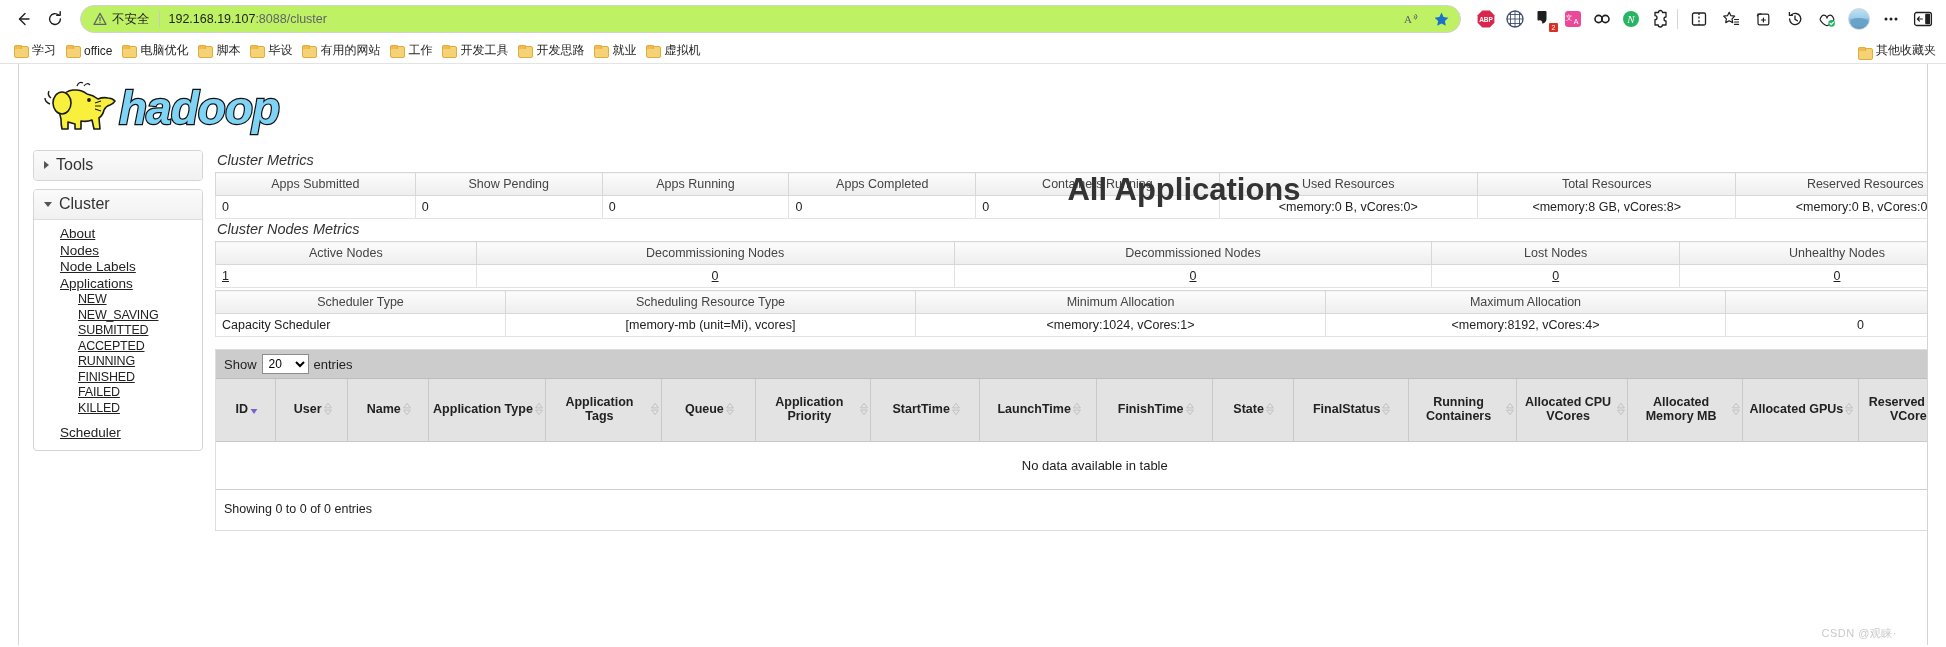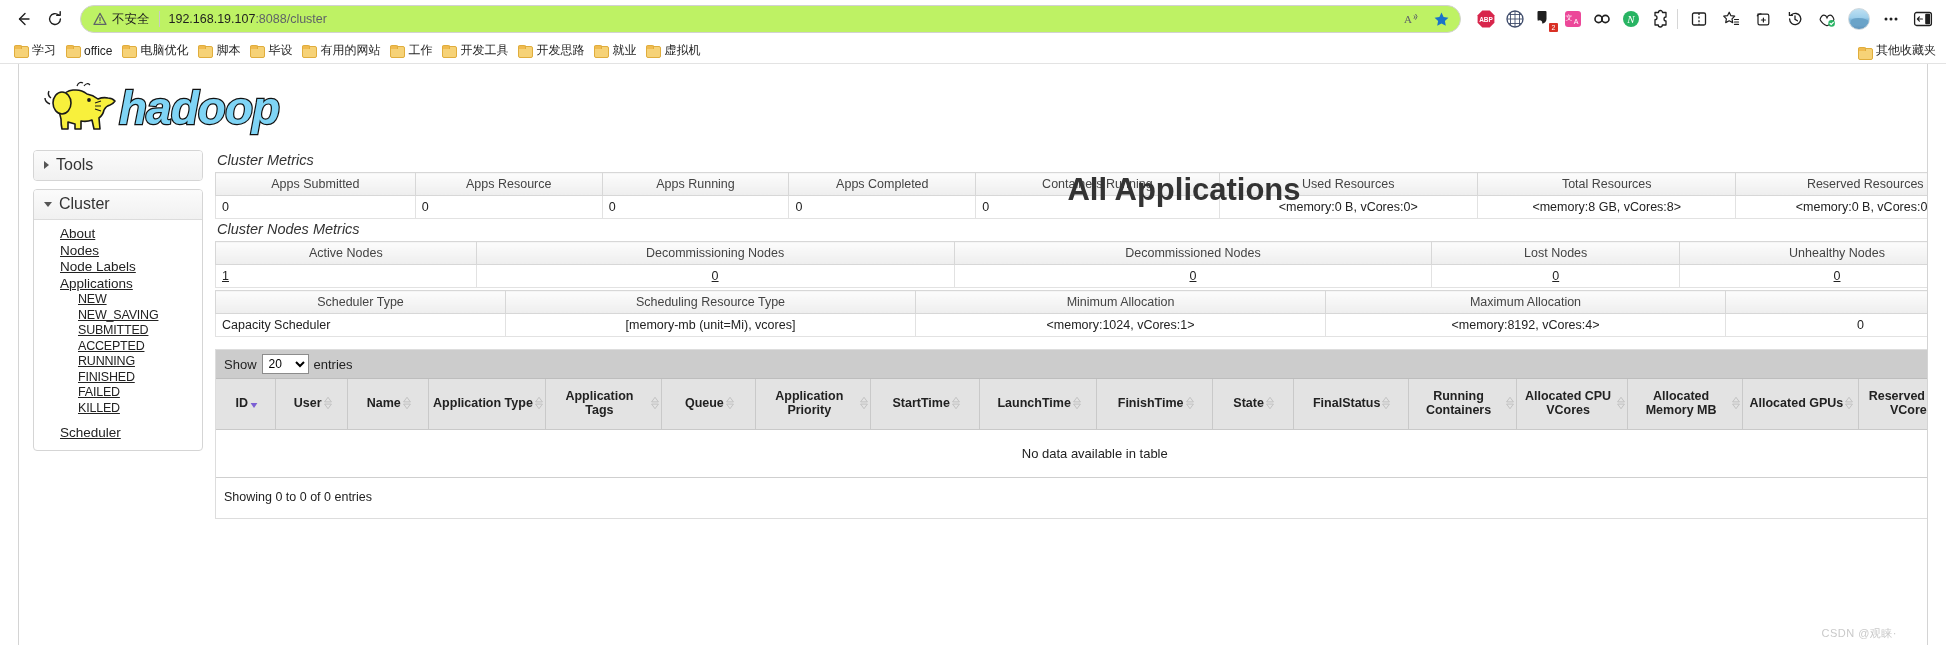--- a/index.html
+++ b/index.html
@@ -238,21 +238,21 @@
     background: #e3e3e3;
     border-right: 1px solid #c9c9c9;
     border-bottom: 1px solid #c9c9c9;
     font-size: 12.5px;
     font-weight: bold;
     color: #222;
     padding: 8px 4px 9px 4px;
     text-align: center;
     vertical-align: middle;
     position: relative;
-    height: 50px;
+    height: 62px;
     line-height: 14px;
   }
   .th-in { display: inline-block; padding-right: 8px; position: relative; }
   .sort-ico {
     position: absolute; right: -2px; top: 50%; transform: translateY(-50%);
     width: 8px; height: 13px;
   }
   table.apps td.empty {
     text-align: center;
     font-size: 13px;
@@ -543,21 +543,21 @@
               <col style="width:172px">
               <col style="width:172px">
           <col style="width:224px">
               <col style="width:238px">
               <col style="width:238px">
               <col style="width:238px">
         </colgroup>
         <thead>
           <tr>
             <th>Apps Submitted</th>
-            <th>Apps Resource</th>
+            <th>Show Pending</th>
             <th>Apps Running</th>
             <th>Apps Completed</th>
             <th>Containers Running</th>
             <th>Used Resources</th>
             <th>Total Resources</th>
             <th>Reserved Resources</th>
           </tr>
         </thead>
         <tbody>
           <tr>

